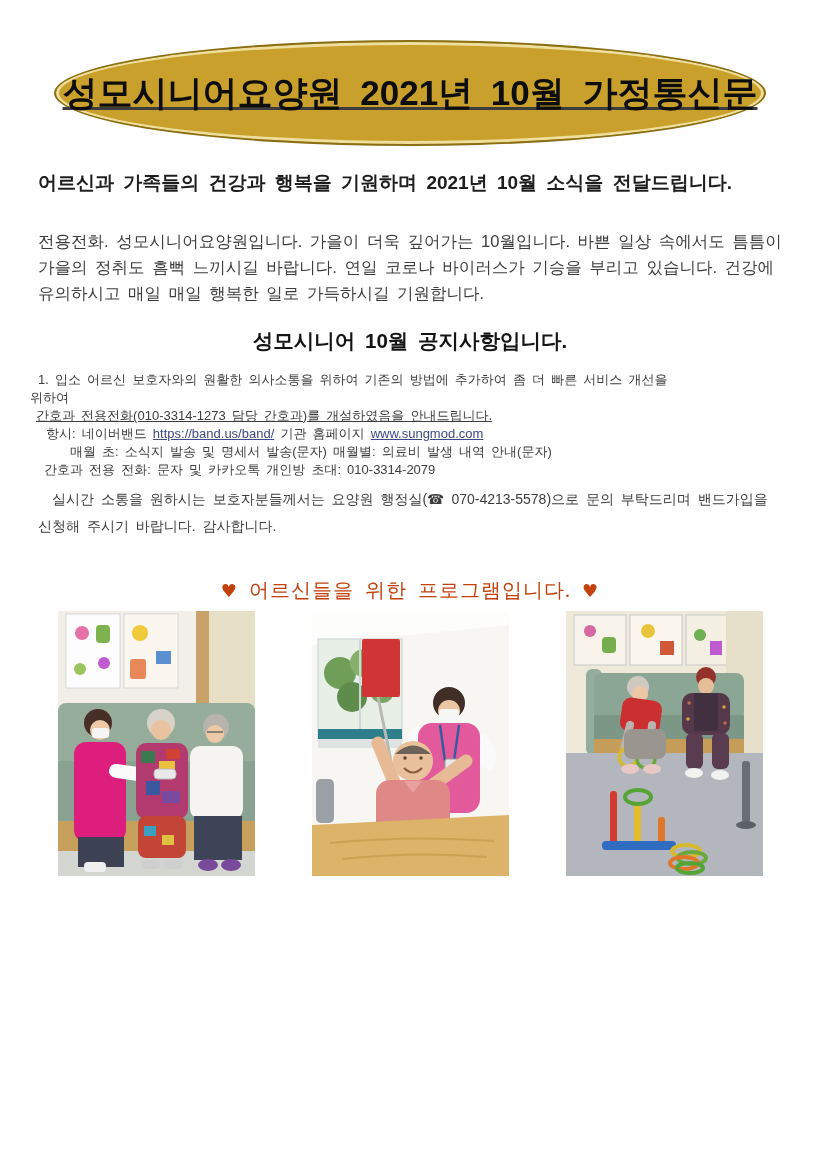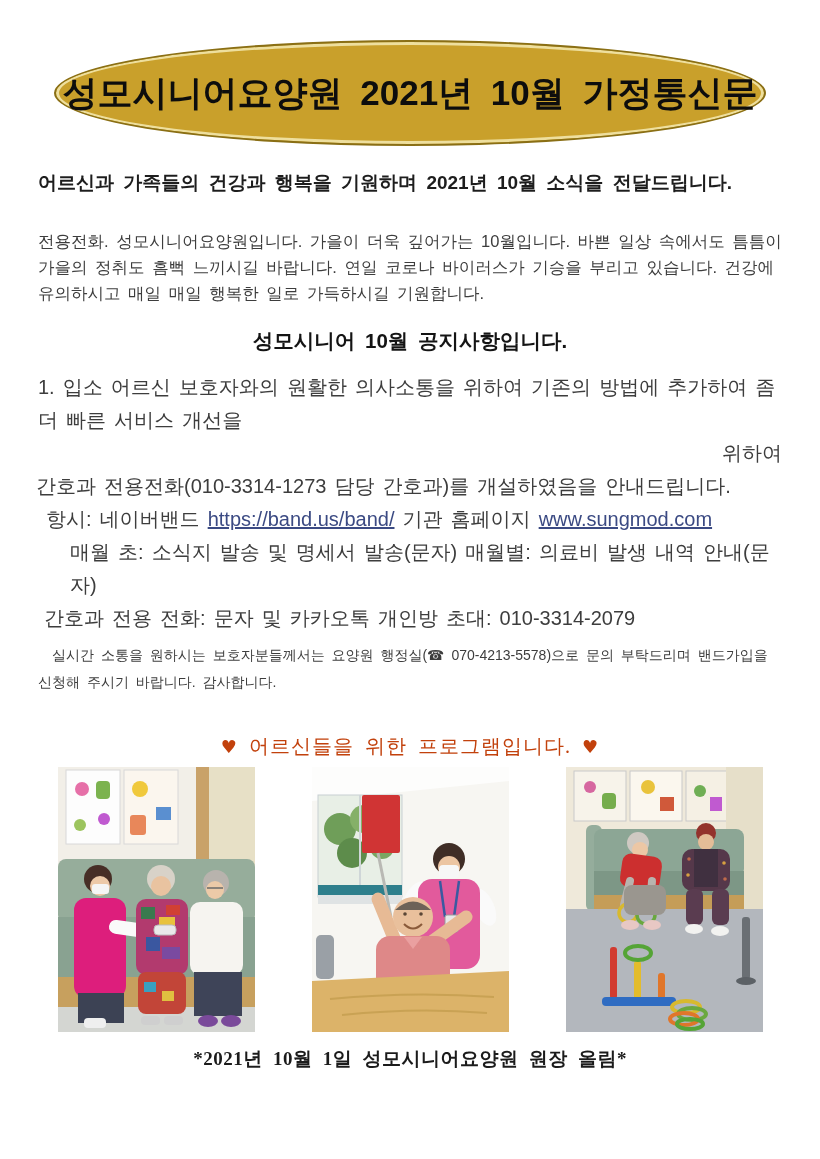--- a/index.html
+++ b/index.html
@@ -19,43 +19,43 @@
   }
   .page{width:820px;height:1159px;position:relative;}
 
   
   .banner-wrap{padding-top:40px;display:flex;justify-content:center;}
   .banner{
     width:712px;height:106px;border-radius:50%;
     background:var(--banner-fill);
     border:2px solid var(--banner-border);
     box-shadow:inset 0 0 0 3px var(--banner-inner);
-    display:flex;align-items:center;justify-content:center;
+    display:flex;align-items:center;justify-content:center;text-decoration:underline;
   }
   .banner-title{
     font-size:35px;font-weight:800;color:#0d0d0d;white-space:nowrap;
     word-spacing:8px;letter-spacing:0px;
   }
 
   
   .content{padding:0 38px;}
   .intro-bold{
     margin:23px 0 0;font-size:19px;font-weight:700;color:#1d1d1d;
     word-spacing:4px;line-height:1.45;
   }
   .greeting{
     margin:31px 0 0;font-size:16.5px;line-height:26px;word-spacing:3px;
   }
   .notice-header{
     margin:21px 0 16px;text-align:center;font-size:20.5px;font-weight:700;
     color:var(--heading-color);word-spacing:4px;
   }
-  .notice-line{font-size:20px;line-height:33px;word-spacing:2.5px;margin:0;}
-  .ind-n8{margin-left:-8px;text-align:right;}
-  .ind-n2{margin-left:-2px;}
+  .notice-line{font-size:13px;line-height:18px;word-spacing:2.5px;margin:0;}
+  .ind-n8{margin-left:-8px;}
+  .ind-n2{margin-left:-2px;text-decoration:underline;}
   .ind-p8{margin-left:8px;}
   .ind-p32{margin-left:32px;}
   .ind-p6{margin-left:6px;}
   .link{color:var(--link-color);text-decoration:underline;cursor:pointer;}
 
   .care-para{
     margin:36px 0 0;font-size:16.5px;line-height:27px;word-spacing:3px;
     text-indent:9px;
   }
   .care-para b{color:#111;}
@@ -277,15 +277,14 @@
         <rect x="36" y="230" width="74" height="9" rx="4" fill="#2f6cc2"></rect>
         <ellipse cx="72" cy="186" rx="13" ry="7" stroke="#55a436" stroke-width="4" fill="none"></ellipse>
         <ellipse cx="120" cy="240" rx="14" ry="6" stroke="#d8b92e" stroke-width="4" fill="none"></ellipse>
         <ellipse cx="126" cy="247" rx="14" ry="6" stroke="#6aa83e" stroke-width="4" fill="none"></ellipse>
         <ellipse cx="118" cy="252" rx="14" ry="6" stroke="#e0762a" stroke-width="4" fill="none"></ellipse>
         <ellipse cx="124" cy="257" rx="13" ry="5" stroke="#55a436" stroke-width="4" fill="none"></ellipse>
       </svg>
     </figure>
   </div>
 
-  <div class="footer-line">*2021년 10월 1일 성모시니어요양원 원장 올림*</div>
 
 </div>
 
 </body></html>

